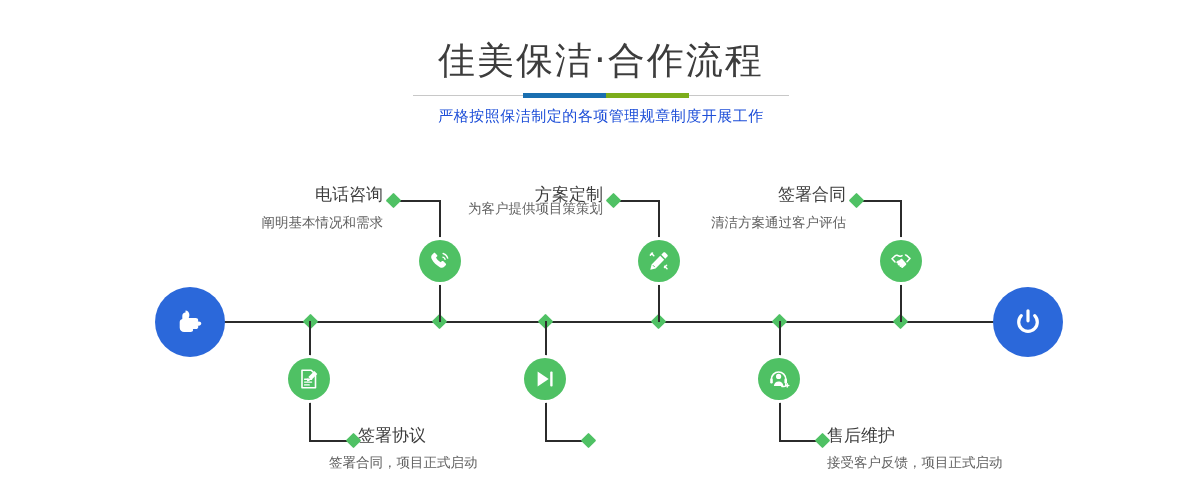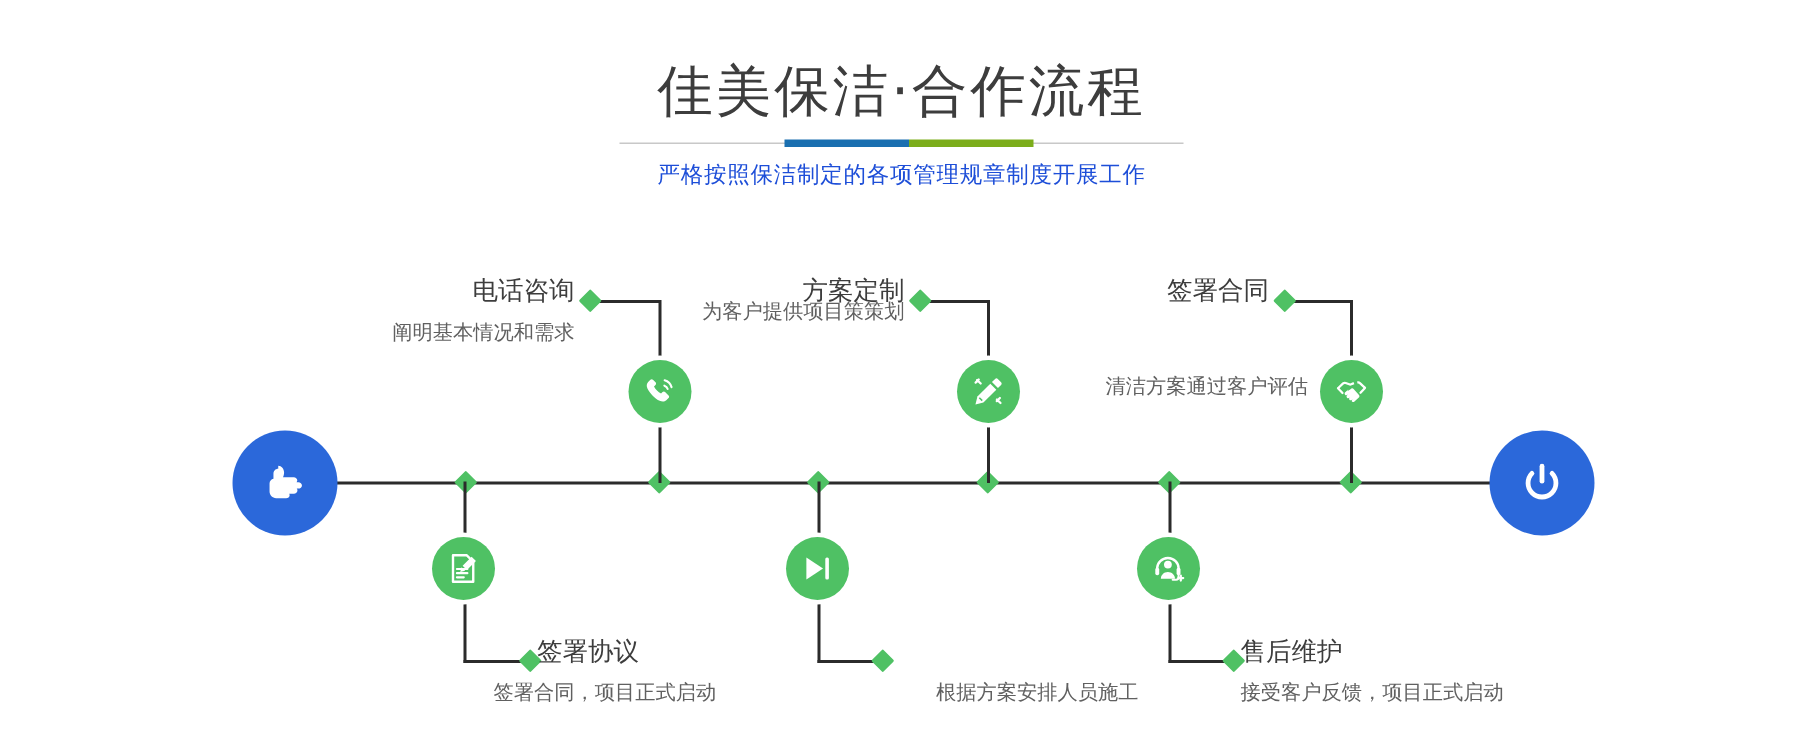--- a/index.html
+++ b/index.html
@@ -215,23 +215,22 @@
     </span>
   </div>
 
   <div class="lbl-title t-right" style="left:203px;top:186px;width:180px;">电话咨询</div>
   <div class="lbl-sub t-right" style="left:153px;top:213px;width:230px;">阐明基本情况和需求</div>
 
   <div class="lbl-title t-right" style="left:423px;top:186px;width:180px;">方案定制</div>
   <div class="lbl-sub t-right" style="left:373px;top:199px;width:230px;">为客户提供项目策策划</div>
 
   <div class="lbl-title t-right" style="left:666px;top:186px;width:180px;">签署合同</div>
-  <div class="lbl-sub t-right" style="left:632px;top:213px;width:240px;margin-top:36px;">清洁方案通过客户评估</div>
+  <div class="lbl-sub t-right" style="left:606px;top:213px;width:240px;">清洁方案通过客户评估</div>
 
   <div class="lbl-title t-left" style="left:358px;top:427px;width:220px;">签署协议</div>
   <div class="lbl-sub t-left" style="left:329px;top:453px;width:260px;">签署合同，项目正式启动</div>
 
-  <div class="lbl-sub t-left" style="left:624px;top:453px;width:260px;">根据方案安排人员施工</div>
 
   <div class="lbl-title t-left" style="left:827px;top:427px;width:240px;">售后维护</div>
   <div class="lbl-sub t-left" style="left:827px;top:453px;width:290px;">接受客户反馈，项目正式启动</div>
 
 </div>
 
 </body></html>

